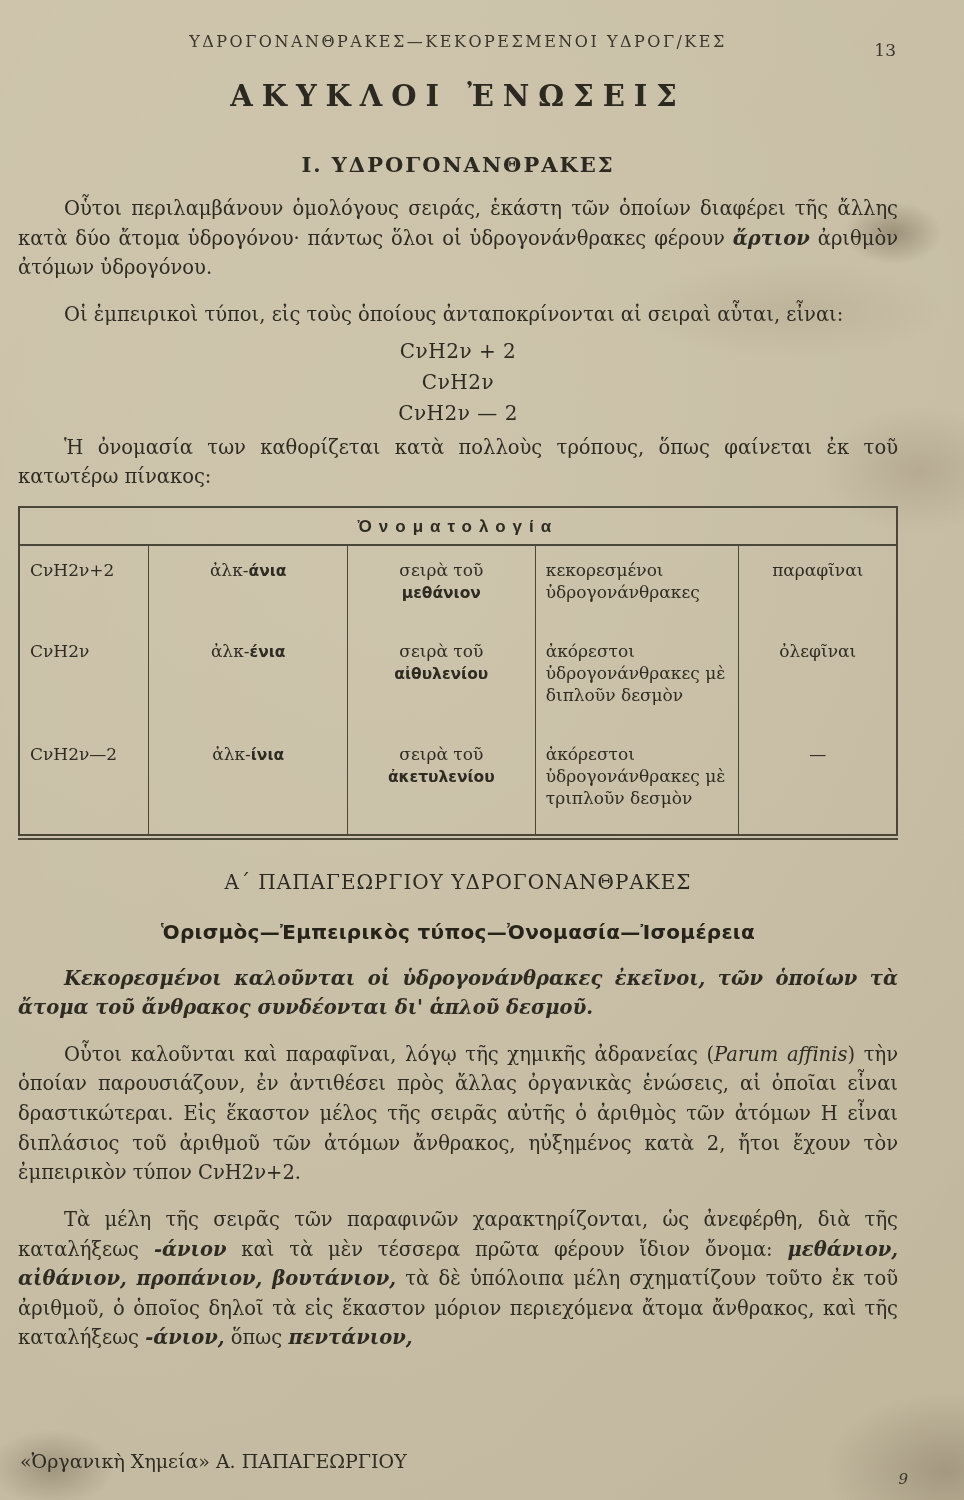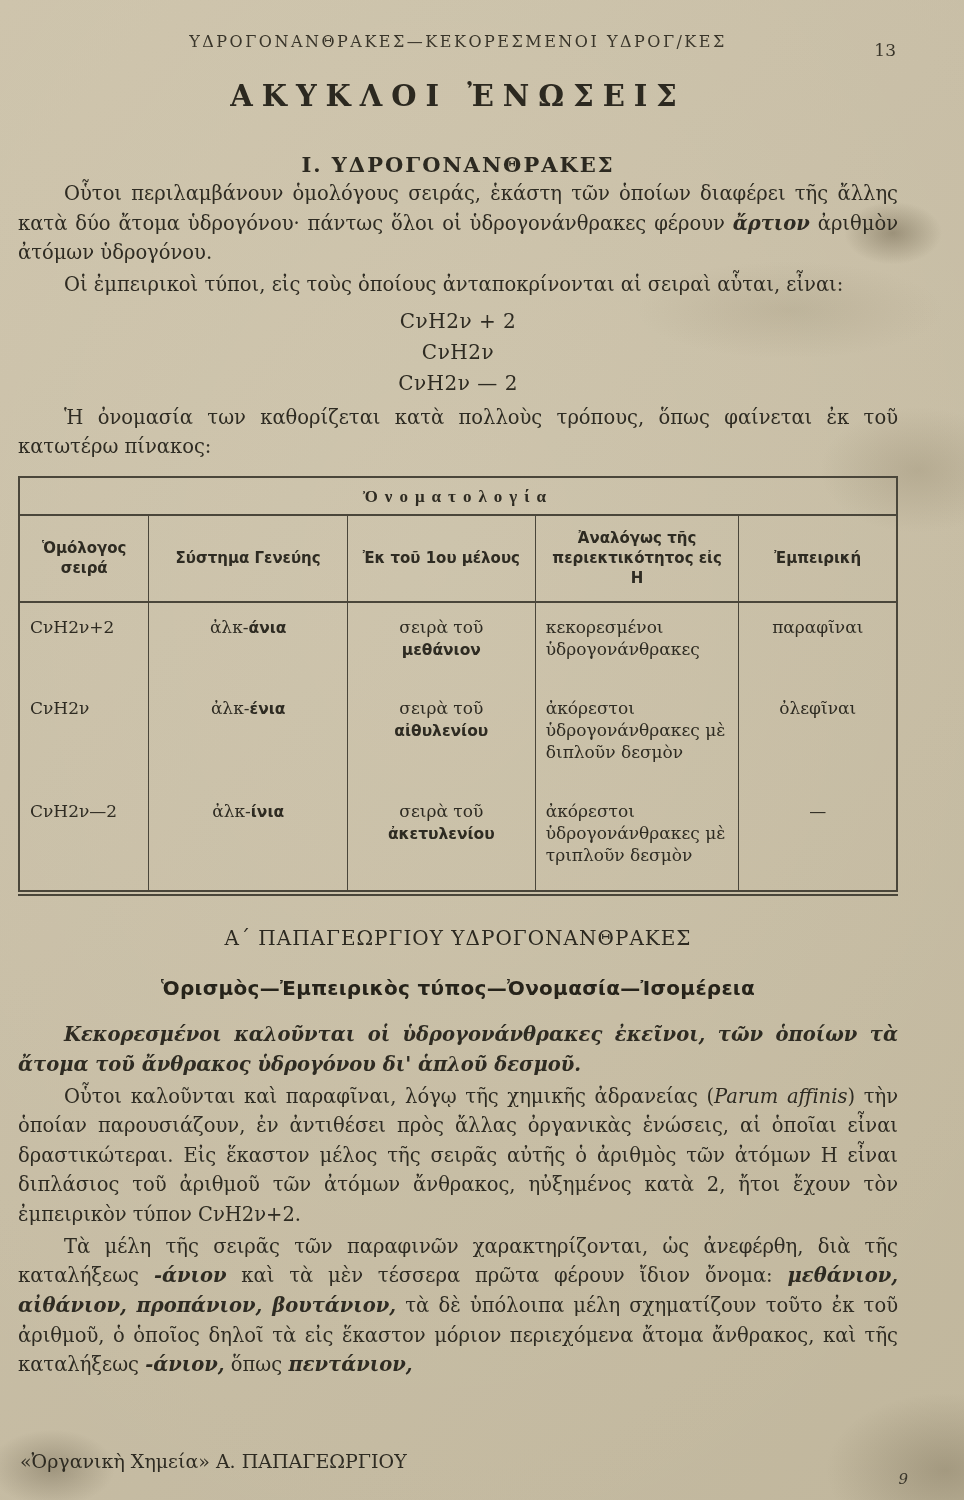--- a/index.html
+++ b/index.html
@@ -25,32 +25,32 @@
   .rh-page { position:absolute; right:2px; top:8px; letter-spacing:0; font-size:17px; }
 
   .main-title { text-align:center; margin-top:28px; font-size:29px; font-weight:600;
     letter-spacing:9px; color:#2c2920; }
   .section-title { text-align:center; margin-top:39px; font-size:21px; font-weight:600;
     letter-spacing:2px; color:#2c2920; }
 
   .para { font-size:19.5px; line-height:1.52; text-align:justify; color:#2e2b22; }
   .indent { text-indent:46px; }
   .lead { font-weight:bold; font-style:italic; margin-top:18px; }
-  .mt-xs { margin-top:2px; }
+  .mt-xs { margin-top:17px; }
   .mt-sm { margin-top:4px; }
   .em-bi { font-weight:bold; font-style:italic; }
   .em-i { font-style:italic; }
 
   .formulas { text-align:center; margin:6px 0 4px; font-size:20px; line-height:1.55; }
   .formula { letter-spacing:0.5px; }
 
   .nom-table { width:100%; border-collapse:collapse; table-layout:fixed; margin-top:14px;
     border:2px solid #4a463a; border-bottom:6px double #4a463a; }
   .nom-table .title-cell { border-bottom:2px solid #4a463a; text-align:center; padding:9px 0 7px;
-    font-family:Liberation Serif, serif; font-weight:bold; font-size:17px; letter-spacing:7px; }
+    font-family:Liberation Sans, sans-serif; font-weight:bold; font-size:17px; letter-spacing:7px; }
   .nom-table th.col { border-bottom:2px solid #4a463a; border-left:1.5px solid #4a463a;
     font-family:"DejaVu Sans","Liberation Sans",sans-serif; font-weight:bold; font-size:15px;
     line-height:1.35; text-align:center; vertical-align:middle; padding:12px 8px; }
   .nom-table th.col:first-child { border-left:none; }
   .nom-table td { border-left:1.5px solid #4a463a; vertical-align:top;
     padding:13px 10px 24px; font-size:17px; line-height:1.3; }
   .nom-table td:first-child { border-left:none; }
   .c-formula { text-align:left; padding-left:12px;margin-left:24px; }
   .c-geneva { text-align:center; }
   .c-series { text-align:center; }
@@ -103,27 +103,20 @@
         <col style="width:14.8%">
         <col style="width:22.6%">
         <col style="width:21.4%">
         <col style="width:23.2%">
         <col style="width:18.0%">
       </colgroup>
       <thead>
         <tr>
           <th class="title-cell" colspan="5">Ὀνοματολογία</th>
         </tr>
-        <tr>
-          <th class="col">Ὁμόλογος σειρά</th>
-          <th class="col">Σύστημα Γενεύης</th>
-          <th class="col">Ἐκ τοῦ 1ου μέλους</th>
-          <th class="col">Ἀναλόγως τῆς περιεκτικότητος εἰς Η</th>
-          <th class="col">Ἐμπειρική</th>
-        </tr>
       </thead>
       <tbody>
         <tr>
           <td class="c-formula">CνΗ2ν+2</td>
           <td class="c-geneva"><span>ἀλκ-</span><span class="bs">άνια</span></td>
           <td class="c-series">
               <span class="line">σειρὰ τοῦ</span>
               <span class="line bs">μεθάνιον</span>
             </td>
           <td class="c-hclass">κεκορεσμένοι ὑδρογονάνθρακες</td>
@@ -149,21 +142,21 @@
           <td class="c-hclass">ἀκόρεστοι ὑδρογονάνθρακες μὲ τριπλοῦν δεσμὸν</td>
           <td class="c-emp">—</td>
         </tr>
       </tbody>
     </table>
 
     <h2 class="section-a">Α΄ ΠΑΠΑΓΕΩΡΓΙΟΥ ΥΔΡΟΓΟΝΑΝΘΡΑΚΕΣ</h2>
 
     <h3 class="def-heading">Ὁρισμὸς—Ἐμπειρικὸς τύπος—Ὀνομασία—Ἰσομέρεια</h3>
 
-    <p class="para lead indent def-para"><span>Κεκορεσμένοι καλοῦνται οἱ ὑδρογονάνθρακες ἐκεῖνοι, τῶν ὁποίων τὰ ἄτομα τοῦ ἄνθρακος ὑδρογόνου δι' ἁπλοῦ δεσμοῦ.</span></p>
+    <p class="para lead indent def-para"><span>Κεκορεσμένοι καλοῦνται οἱ ὑδρογονάνθρακες ἐκεῖνοι, τῶν ὁποίων τὰ ἄτομα τοῦ ἄνθρακος συνδέονται δι' ἁπλοῦ δεσμοῦ.</span></p>
 
     <p class="para indent mt-xs"><span>Οὗτοι καλοῦνται καὶ παραφῖναι, λόγῳ τῆς χημικῆς ἀδρανείας (</span><span class="em-i">Parum affinis</span><span>) τὴν ὁποίαν παρουσιάζουν, ἐν ἀντιθέσει πρὸς ἄλλας ὀργανικὰς ἑνώσεις, αἱ ὁποῖαι εἶναι δραστικώτεραι. Εἰς ἕκαστον μέλος τῆς σειρᾶς αὐτῆς ὁ ἀριθμὸς τῶν ἀτόμων Η εἶναι διπλάσιος τοῦ ἀριθμοῦ τῶν ἀτόμων ἄνθρακος, ηὐξημένος κατὰ 2, ἤτοι ἔχουν τὸν ἐμπειρικὸν τύπον CνΗ2ν+2.</span></p>
 
     <p class="para indent mt-xs"><span>Τὰ μέλη τῆς σειρᾶς τῶν παραφινῶν χαρακτηρίζονται, ὡς ἀνεφέρθη, διὰ τῆς καταλήξεως </span><span class="em-bi">-άνιον</span><span> καὶ τὰ μὲν τέσσερα πρῶτα φέρουν ἴδιον ὄνομα: </span><span class="em-bi">μεθάνιον, αἰθάνιον, προπάνιον, βουτάνιον,</span><span> τὰ δὲ ὑπόλοιπα μέλη σχηματίζουν τοῦτο ἐκ τοῦ ἀριθμοῦ, ὁ ὁποῖος δηλοῖ τὰ εἰς ἕκαστον μόριον περιεχόμενα ἄτομα ἄνθρακος, καὶ τῆς καταλήξεως </span><span class="em-bi">-άνιον,</span><span> ὅπως </span><span class="em-bi">πεντάνιον,</span></p>
 
   </div>
 
   <div class="footer-citation">«Ὀργανικὴ Χημεία» Α. ΠΑΠΑΓΕΩΡΓΙΟΥ</div>
   <div class="signature-mark">9</div>
 </div>

